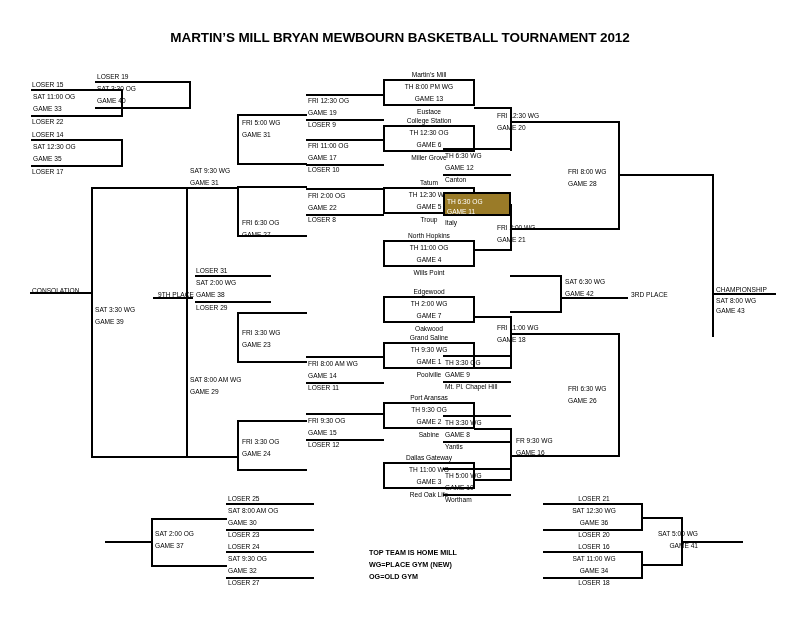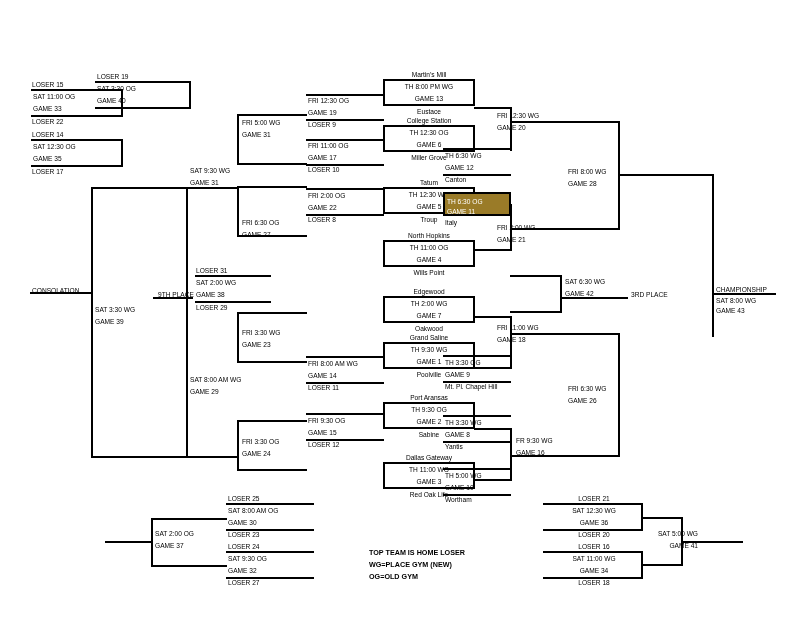--- a/index.html
+++ b/index.html
@@ -56,20 +56,21 @@
     line-height:11.5px;
     color:#000;
     white-space:nowrap;
   }
 </style>
 </head>
 <body>
 
 <div id="page">
 
+  <div class="ttl">MARTIN’S MILL BRYAN MEWBOURN  BASKETBALL TOURNAMENT 2012</div>
 
   <div class="t" style="left:32px;top:80px;">LOSER 15</div>
   <div class="hx" style="left:31px;top:89px;width:92px;"></div>
   <div class="t" style="left:33px;top:92px;">SAT 11:00 OG</div>
   <div class="t" style="left:33px;top:104px;">GAME 33</div>
   <div class="hx" style="left:31px;top:115px;width:92px;"></div>
   <div class="vx" style="left:121px;top:89px;height:28px;"></div>
   <div class="t" style="left:32px;top:117px;">LOSER 22</div>
 
   <div class="t" style="left:32px;top:130px;">LOSER 14</div>
@@ -310,21 +311,21 @@
   <div class="hx" style="left:226px;top:577px;width:88px;"></div>
   <div class="t" style="left:228px;top:578px;">LOSER 27</div>
 
   <div class="vx" style="left:151px;top:518px;height:48px;"></div>
   <div class="hx" style="left:151px;top:518px;width:76px;"></div>
   <div class="hx" style="left:151px;top:565px;width:76px;"></div>
   <div class="hx" style="left:105px;top:541px;width:48px;"></div>
   <div class="t" style="left:155px;top:529px;">SAT 2:00 OG</div>
   <div class="t" style="left:155px;top:541px;">GAME 37</div>
 
-  <div class="legend" style="left:369px;top:547px;">TOP TEAM IS HOME LOSER</div>
+  <div class="legend" style="left:369px;top:547px;">TOP TEAM IS HOME MILL</div>
   <div class="legend" style="left:369px;top:559px;">WG=PLACE GYM (NEW)</div>
   <div class="legend" style="left:369px;top:571px;">OG=OLD GYM</div>
 
   <div class="t c" style="left:545px;top:494px;width:98px;">LOSER 21</div>
   <div class="hx" style="left:543px;top:503px;width:100px;"></div>
   <div class="t c" style="left:545px;top:506px;width:98px;">SAT 12:30 WG</div>
   <div class="t c" style="left:545px;top:518px;width:98px;">GAME 36</div>
   <div class="hx" style="left:543px;top:529px;width:100px;"></div>
   <div class="vx" style="left:641px;top:503px;height:28px;"></div>
   <div class="t c" style="left:545px;top:530px;width:98px;">LOSER 20</div>

